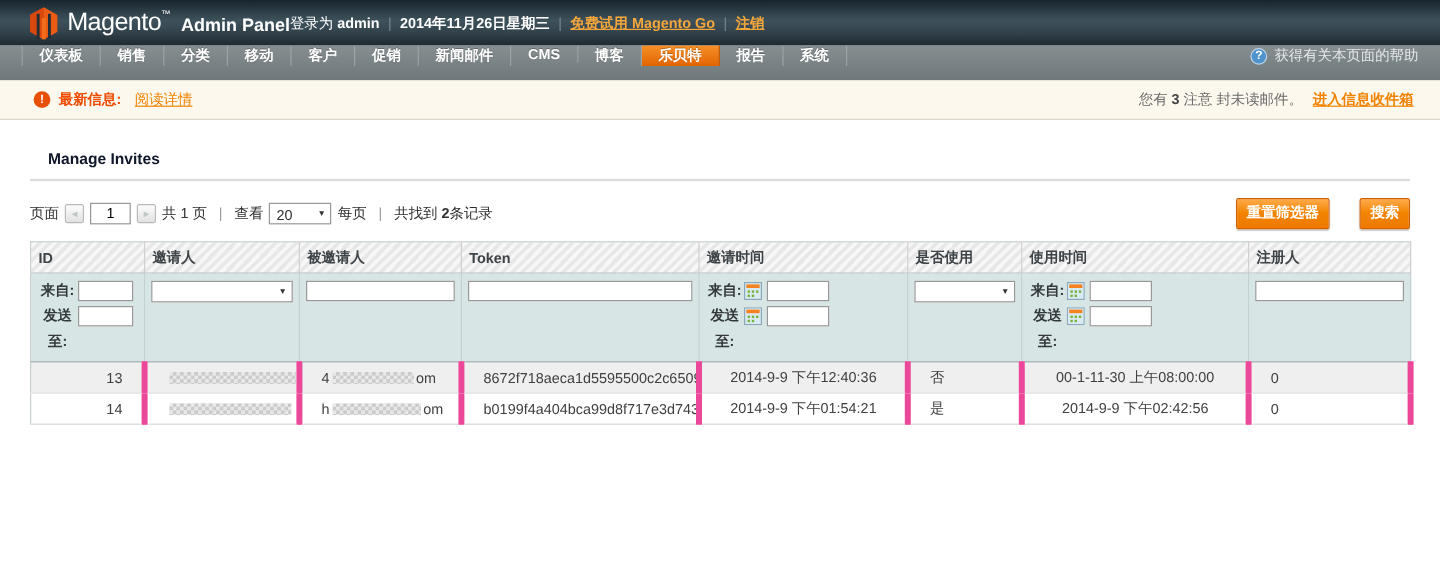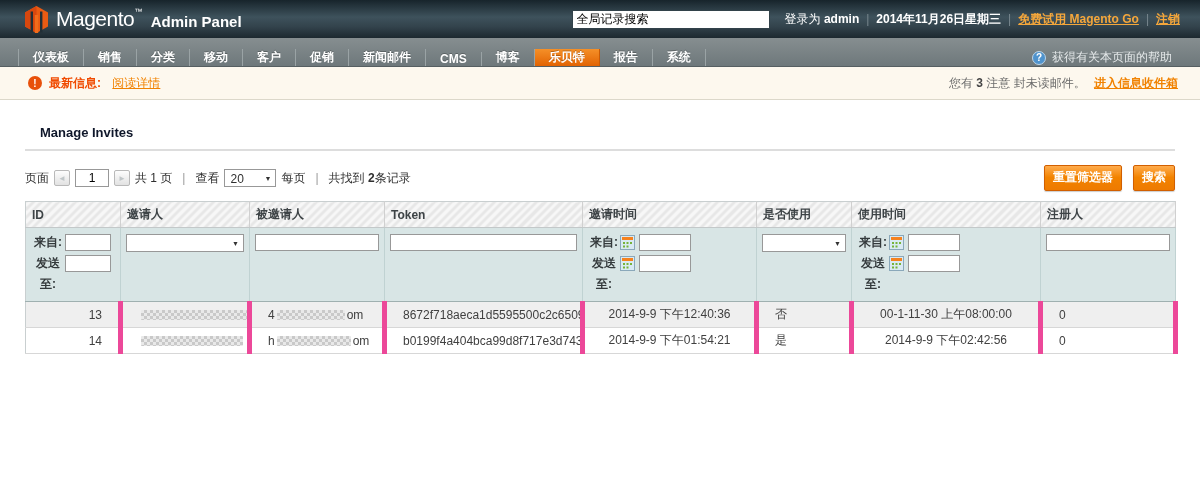--- a/index.html
+++ b/index.html
@@ -16,21 +16,21 @@
   .product { color:#fff; font-size:15px; font-weight:bold; margin-left:9px; margin-top:4px; }
   .global-search { margin-left:auto; margin-right:15px; width:198px; height:19px; border:1px solid #32424a;
                    font-size:12px; padding:1px 4px; color:#000; background:#fff; font-family:inherit; }
   .user-area { display:flex; align-items:center; gap:7px; color:#fff; white-space:nowrap; }
   .user-area .sep { color:#78878e; }
   .user-area b { font-weight:bold;text-align:center; }
   .hlink { color:#f5a73b; text-decoration:underline; font-weight:bold; cursor:pointer; }
 
   
   .nav { height:29px; background:linear-gradient(#868e90,#6e787b); border-bottom:1px solid #565f62;
-         display:flex; align-items:flex-end; padding:0 12px 0 18px; }
+         display:flex; align-items:flex-start; padding:0 2px 0 18px; }
   .nav-item { display:flex; align-items:center; padding:0 14px; color:#fff; font-weight:bold;
               text-shadow:0 -1px 0 rgba(0,0,0,.25); border-right:1px solid #9aa3a5; cursor:pointer; }
   .nav-item:first-child { border-left:1px solid #9aa3a5; }
   .nav-item.active { background:linear-gradient(#f59028,#e26302); border-right-color:#c95a04; }
   .nav-help { margin-left:auto; display:flex; align-items:center; gap:6px; color:#e4e8e9;
               padding-right:16px; cursor:pointer; }
   .help-ico { width:14px; height:14px; border-radius:50%; background:#4f93cd; color:#fff; font-size:10px;
               font-weight:bold; display:inline-flex; align-items:center; justify-content:center;
               border:1px solid #bdd4e6; }
 
@@ -60,21 +60,21 @@
               font-family:inherit; padding:0 2px; }
   .tsep { color:#9a9a9a; margin:0 5px; }
   .fselect { background:#fff; border:1px solid #989898; height:18px; position:relative; display:inline-block;
              cursor:pointer; }
   .fselect .sel-text { padding:2px 0 0 5px; display:inline-block; }
   .fselect .arr { position:absolute; right:4px; top:5px; font-size:7px; color:#333; }
   .pp-select { width:52px; }
   .toolbar .spacer { flex:1; }
   .btn { background:linear-gradient(#ffab4c,#f28300 48%,#ee7a00); border:1px solid #d15f00; color:#fff;
          font-weight:bold; font-size:12px; font-family:Liberation Mono, monospace; padding:3px 8px 4px; border-radius:2px;
-         cursor:pointer; box-shadow:0 1px 1px rgba(0,0,0,.2); margin-left:6px; }
+         cursor:pointer; box-shadow:0 1px 1px rgba(0,0,0,.2); margin-left:20px; }
 
   
   table.grid { width:1150px; border-collapse:collapse; table-layout:fixed; margin-top:10px;
                border:1px solid #c9cfd0; }
   .grid th { background:repeating-linear-gradient(135deg,#f7f7f7 0 3px,#e7e7e7 3px 6px);
              border-right:1px solid #d0d0d0; border-bottom:1px solid #c3c8c9; font-weight:bold; color:#3d4346;
              text-align:left; padding:4px 6px; font-size:12px; height:13px; }
   td.fcell { background:#d8e5e5; border-right:1px solid #c0d2d2; border-bottom:1px solid #9fb0b0;
              padding:6px 5px 4px; vertical-align:top; }
   .fline { display:flex; align-items:center; margin-bottom:4px; }
@@ -104,21 +104,20 @@
       <polygon points="11.5,0 23,6.5 23,20.5 11.5,27 0,20.5 0,6.5" fill="#ea5b13"></polygon>
       <polygon points="11.5,0 11.5,27 0,20.5 0,6.5" fill="#d8470e"></polygon>
       <rect x="5.6" y="5.5" width="2.4" height="21" fill="#222f36"></rect>
       <rect x="15" y="5.5" width="2.4" height="21" fill="#222f36"></rect>
       <rect x="9.8" y="9" width="3.4" height="18" fill="#f26c1b"></rect>
     </svg>
   </span>
   <span class="brand"><span>Magento</span><span class="tm">™</span></span>
   <span class="product">Admin Panel</span>
 
-  <input class="global-search" type="text" value="全局记录搜索" style="">
 
   <div class="user-area">
     <span><span>登录为</span> <b>admin</b></span>
     <span class="sep">|</span>
     <b>2014年11月26日星期三</b>
     <span class="sep">|</span>
     <a class="hlink">免费试用 Magento Go</a>
     <span class="sep">|</span>
     <a class="hlink">注销</a>
   </div>

